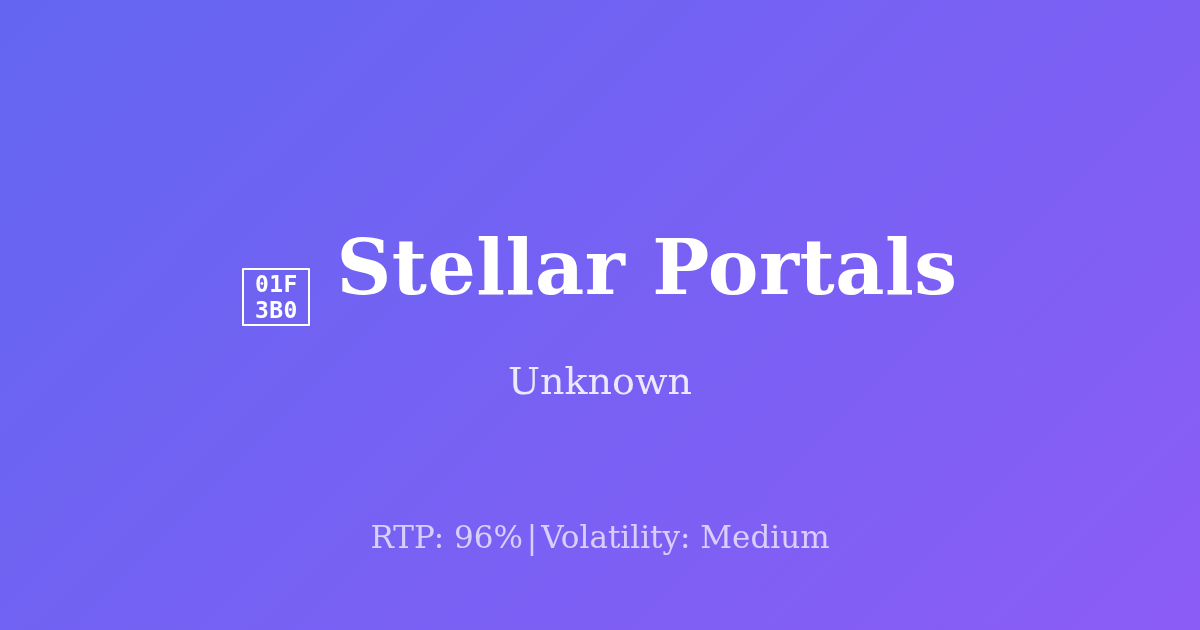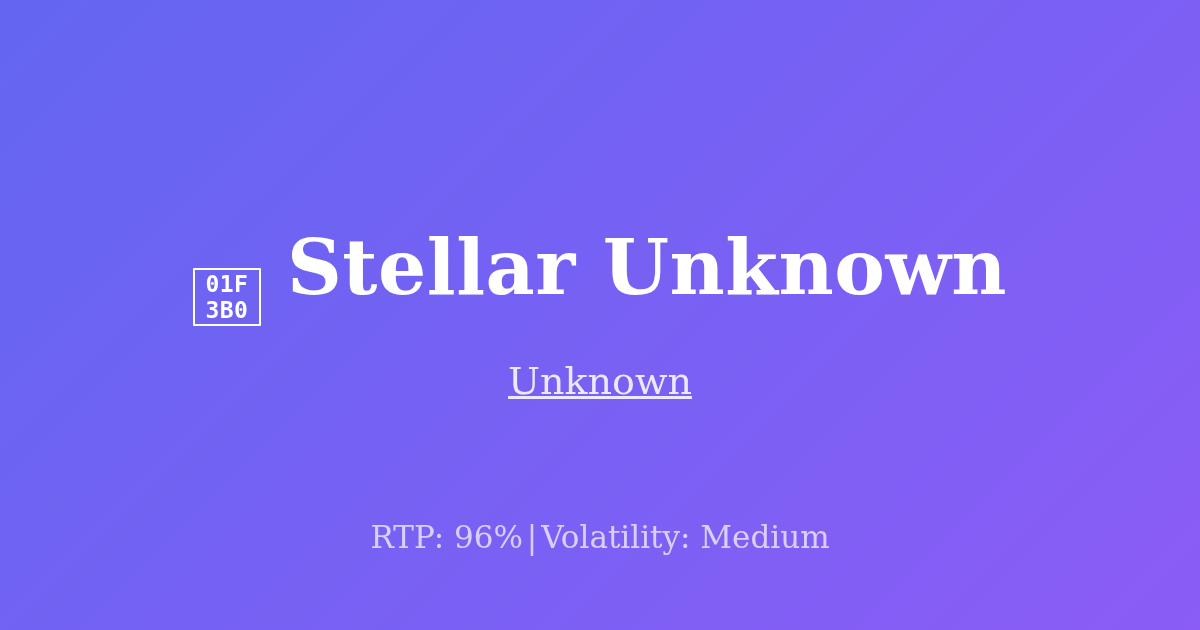--- a/index.html
+++ b/index.html
@@ -73,21 +73,20 @@
   }
 
   
   .subtitle {
     margin-top: 34px;
     font-family: "DejaVu Serif", "Liberation Serif", serif;
     font-weight: 400;
     font-size: 38px;
     line-height: 1;
     color: rgba(255, 255, 255, 0.86);
-    text-decoration: underline;
   }
 
   
   .footer-meta {
     position: absolute;
     left: 0;
     right: 0;
     bottom: 77px;
     font-family: "DejaVu Serif", "Liberation Serif", serif;
     font-weight: 400;
@@ -105,21 +104,21 @@
 
 <div class="og-card">
 
   <div class="title-row">
 
     <span class="tofu-glyph">
       <span class="tofu-row">01F</span>
       <span class="tofu-row">3B0</span>
     </span>
 
-    <h1 class="wordmark">Stellar Unknown</h1>
+    <h1 class="wordmark">Stellar Portals</h1>
 
   </div>
 
   <p class="subtitle">Unknown</p>
 
   <p class="footer-meta">
     <span>RTP: 96%</span><span class="sep">|</span><span>Volatility: Medium</span>
   </p>
 
 </div>

